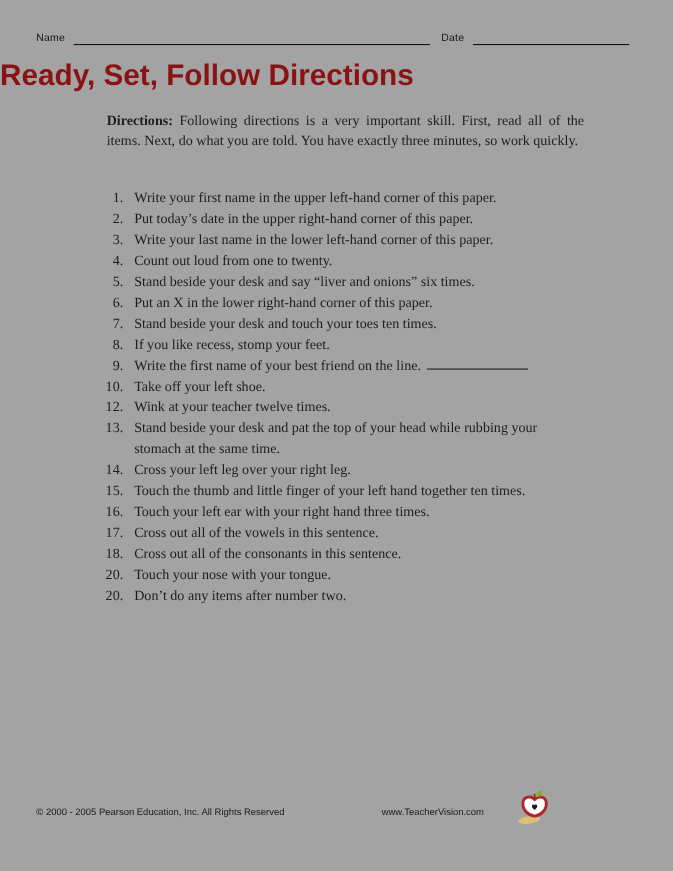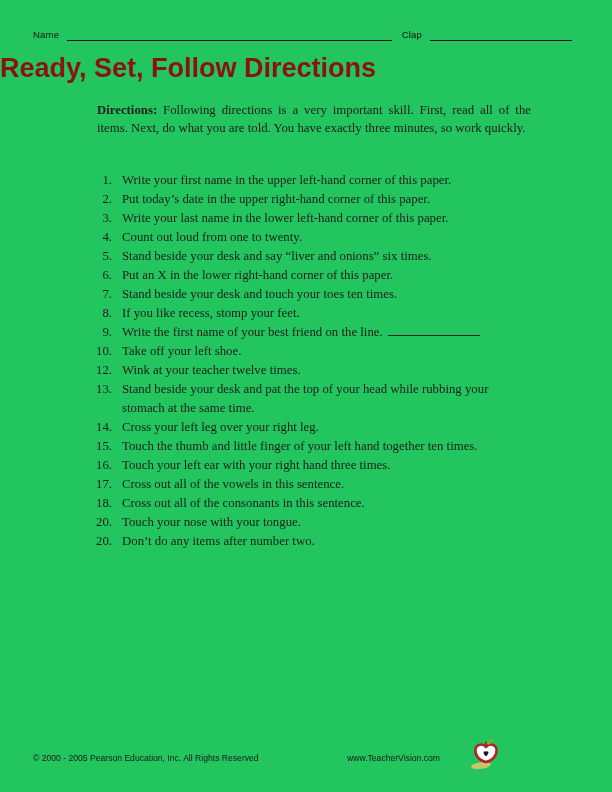--- a/index.html
+++ b/index.html
@@ -3,21 +3,21 @@
 <meta charset="utf-8">
 <style>
   :root{
     --title-red:#8a1213;
     --body-text:#1d1d1d;
   }
   html,body{margin:0;padding:0;background:#ffffff;}
   .page{
     position:relative;
     width:612px;height:792px;
-    background:#22c55e;
+    background:#a3a3a3;
     font-family:"Liberation Serif", serif;
     color:var(--body-text);
     overflow:hidden;
   }
   
   .header-row{
     position:absolute;left:33px;right:40px;top:29px;
     display:flex;align-items:flex-end;
     font-family:"Liberation Sans", sans-serif;
     font-size:9.5px;color:#141414;
@@ -49,37 +49,37 @@
   .item{display:flex;line-height:19px;}
   .num{flex:none;width:27px;text-align:right;}
   .txt{flex:1;margin-left:10px;}
   .blank{
     display:inline-block;width:92px;height:12px;
     border-bottom:1.3px solid #222;margin-left:5px;
     vertical-align:baseline;
   }
   
   .footer{
-    position:absolute;left:0;top:736px;width:612px;height:40px;
+    position:absolute;left:0;top:716px;width:612px;height:40px;
     font-family:"Liberation Sans", sans-serif;
     font-size:8.6px;color:#1a1a1a;
   }
   .copyright{position:absolute;left:33px;top:17px;}
   .website{position:absolute;left:347px;top:17px;}
   .apple-logo{position:absolute;left:471px;top:1px;}
 </style>
 </head>
 <body>
 
 <div class="page">
 
   <div class="header-row">
     <span class="hlabel">Name</span>
     <span class="hline long"></span>
-    <span class="hlabel">Clap</span>
+    <span class="hlabel">Date</span>
     <span class="hline short"></span>
   </div>
 
   <h1 class="title">Ready, Set, Follow Directions</h1>
 
   <p class="directions"><b>Directions:</b> <span>Following directions is a very important skill. First, read all of the items. Next, do what you are told. You have exactly three minutes, so work quickly.</span></p>
 
   <div class="list">
     <div class="item">
       <span class="num">1.</span>

